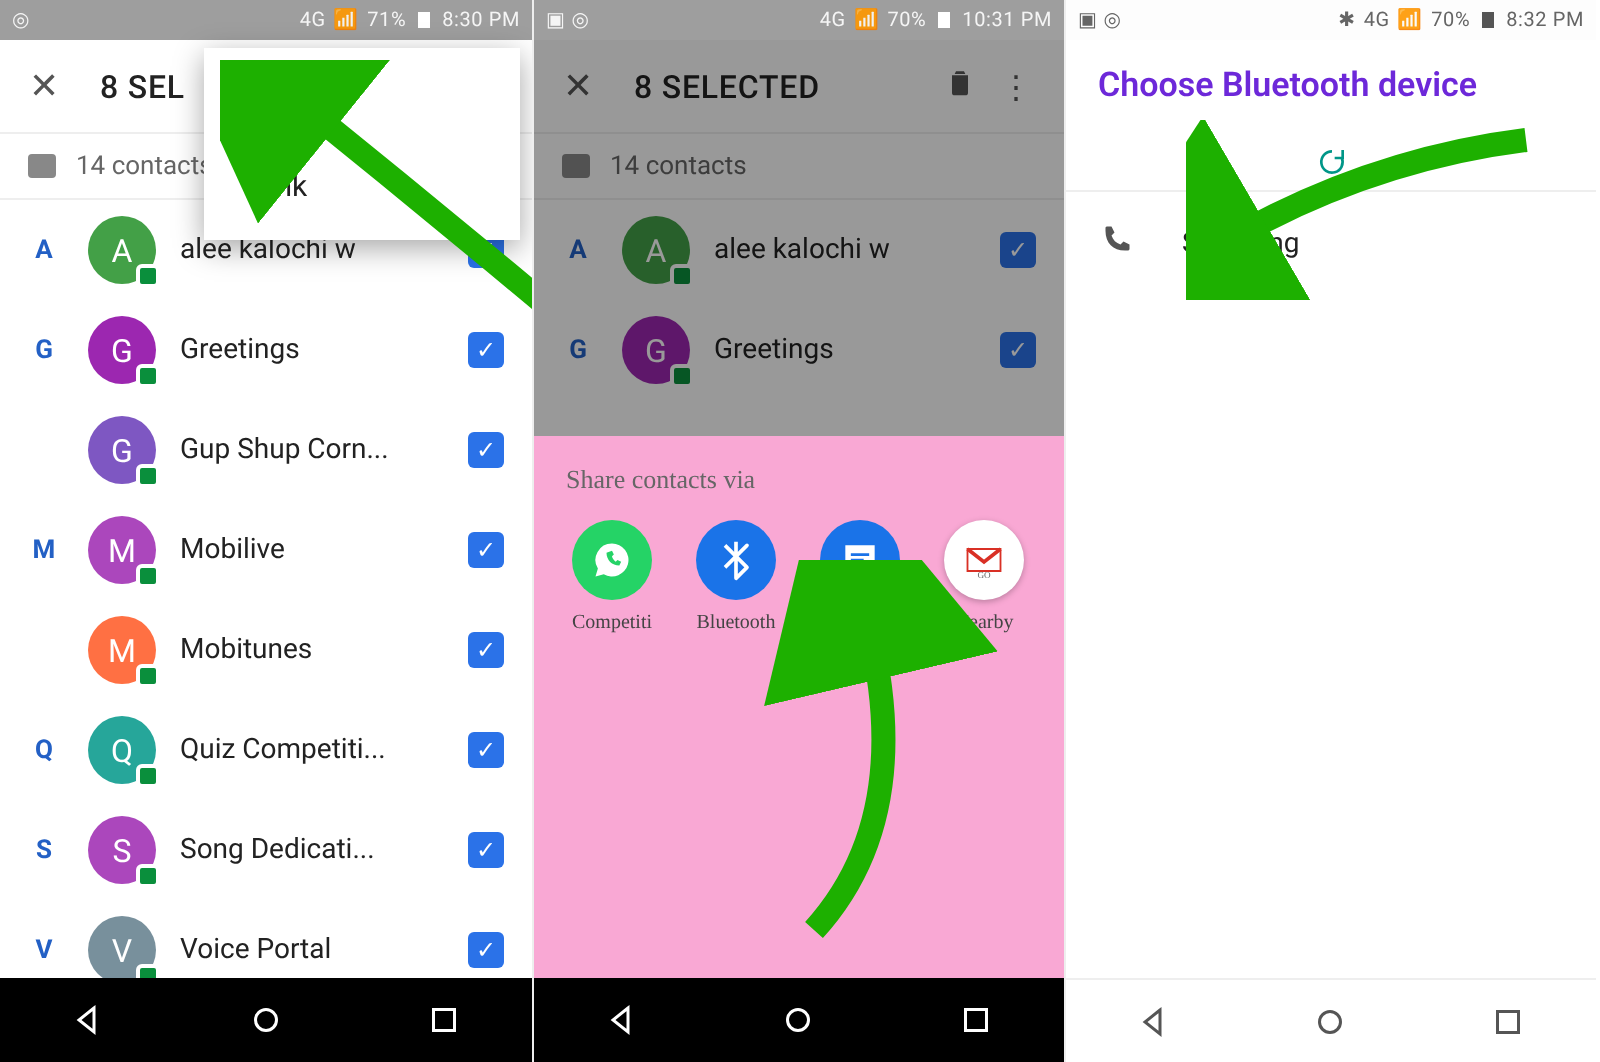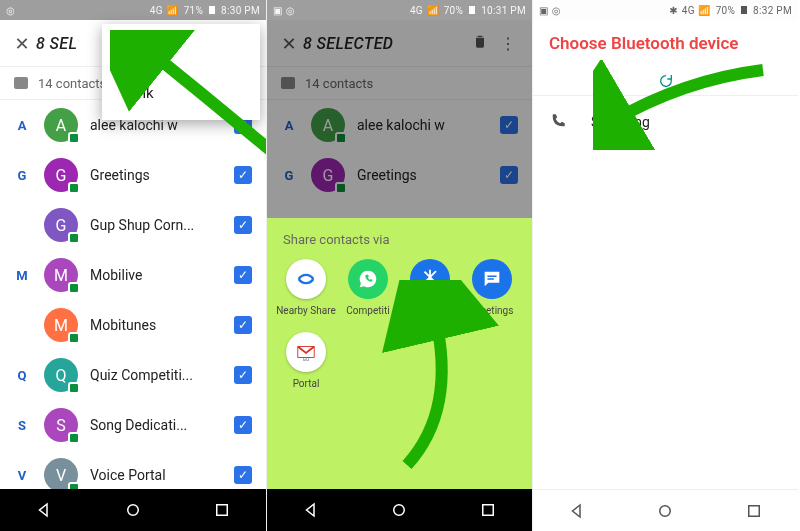--- a/index.html
+++ b/index.html
@@ -47,21 +47,21 @@
     height: 46px;
     display: flex;
     align-items: center;
     padding: 0 10px;
     font-size: 16px;
     font-weight: 500;
     color: #222;
     position: relative;
   }
   .appbar .close { width: 24px; text-align: center; font-size: 18px; color: #555; }
-  .appbar .title { margin-left: 2px; letter-spacing: 0.4px; font-style: italic; }
+  .appbar .title { margin-left: 16px; letter-spacing: 0.4px; }
   .appbar .spacer { flex: 1; }
   .appbar .icbtn { width: 28px; text-align: center; color: #555; font-size: 16px; }
   .subbar {
     height: 34px;
     display: flex;
     align-items: center;
     padding: 0 14px;
     font-size: 13px;
     color: #666;
     border-top: 1px solid #eee;
@@ -149,23 +149,24 @@
     padding: 12px 24px;
     font-size: 15px;
     color: #222;
   }
   .p2-content .appbar, .p2-content .subbar, .p2-content .contacts { filter: brightness(.6); background:#fff; }
   .share-sheet {
     position: absolute;
     left: 0; right: 0;
     top: 218px;
     bottom: 42px;
-    background: #bef264;
+    background: #f9a8d4;
     z-index: 10;
     padding: 14px 8px 0;
+    font-family: Liberation Serif, serif;
   }
   .share-title { font-size: 13px; color: #666; padding: 0 8px 12px; }
   .share-grid {
     display: flex;
     flex-wrap: wrap;
   }
   .share-item {
     width: 62px;
     display: flex;
     flex-direction: column;
@@ -189,21 +190,21 @@
   .ic-gmail { background:#fff; box-shadow:0 1px 3px rgba(0,0,0,.25); }
   .share-ic svg { width:22px; height:22px; }
   
   .p3-title {
     height: 46px;
     display: flex;
     align-items: center;
     padding: 0 16px;
     font-size: 17px;
     font-weight: 600;
-    color: #ef4444;
+    color: #6d28d9;
   }
   .p3-refresh {
     height: 30px;
     display: flex;
     align-items: center;
     justify-content: center;
     color: #009688;
     font-size: 15px;
     border-bottom: 1px solid #eee;
   }
@@ -380,28 +381,20 @@
             <div class="avatar" style="background:#9c27b0">G<span class="badge"></span></div>
             <div class="name">Greetings</div>
             <div class="check">✓</div>
           </div>
         </div>
     </div>
 
     <div class="share-sheet">
       <div class="share-title">Share contacts via</div>
       <div class="share-grid" id="p2-share">
-          <div class="share-item">
-            <div class="share-ic ic-nearby">
-              <svg viewBox="0 0 24 24">
-                <path d="M4 12c4-6 12-6 16 0M4 12c4 6 12 6 16 0" stroke="#1a73e8" stroke-width="2.5" fill="none"></path>
-              </svg>
-            </div>
-            <div>Nearby Share</div>
-          </div>
           <div class="share-item">
             <div class="share-ic ic-wa">
               <svg viewBox="0 0 24 24">
                 <path d="M12 3a9 9 0 0 0-7.7 13.7L3 21l4.5-1.2A9 9 0 1 0 12 3z" fill="#fff"></path>
                 <path d="M9 8c0 4 3 7 7 7l1-2-2-1-1 1c-1-1-2-2-2-3l1-1-1-2z" fill="#25d366"></path>
               </svg>
             </div>
             <div>Competiti</div>
           </div>
           <div class="share-item">
@@ -422,21 +415,21 @@
             <div>Greetings</div>
           </div>
           <div class="share-item">
             <div class="share-ic ic-gmail">
               <svg viewBox="0 0 24 24">
                 <path d="M3 6h18v12H3z" fill="#fff" stroke="#d93025" stroke-width="1"></path>
                 <path d="M3 6l9 7 9-7" fill="none" stroke="#d93025" stroke-width="2"></path>
                 <text x="12" y="22" font-size="5" text-anchor="middle" fill="#666">GO</text>
               </svg>
             </div>
-            <div>Portal</div>
+            <div>Nearby</div>
           </div>
         </div>
     </div>
 
     <div class="navbar">
       <svg class="nav-svg" viewBox="0 0 24 24">
           <path d="M16 4 L6 12 L16 20 Z" fill="none" stroke="#fff" stroke-width="2"></path>
         </svg>
       <svg class="nav-svg" viewBox="0 0 24 24">
           <circle cx="12" cy="12" r="7" fill="none" stroke="#fff" stroke-width="2"></circle>

